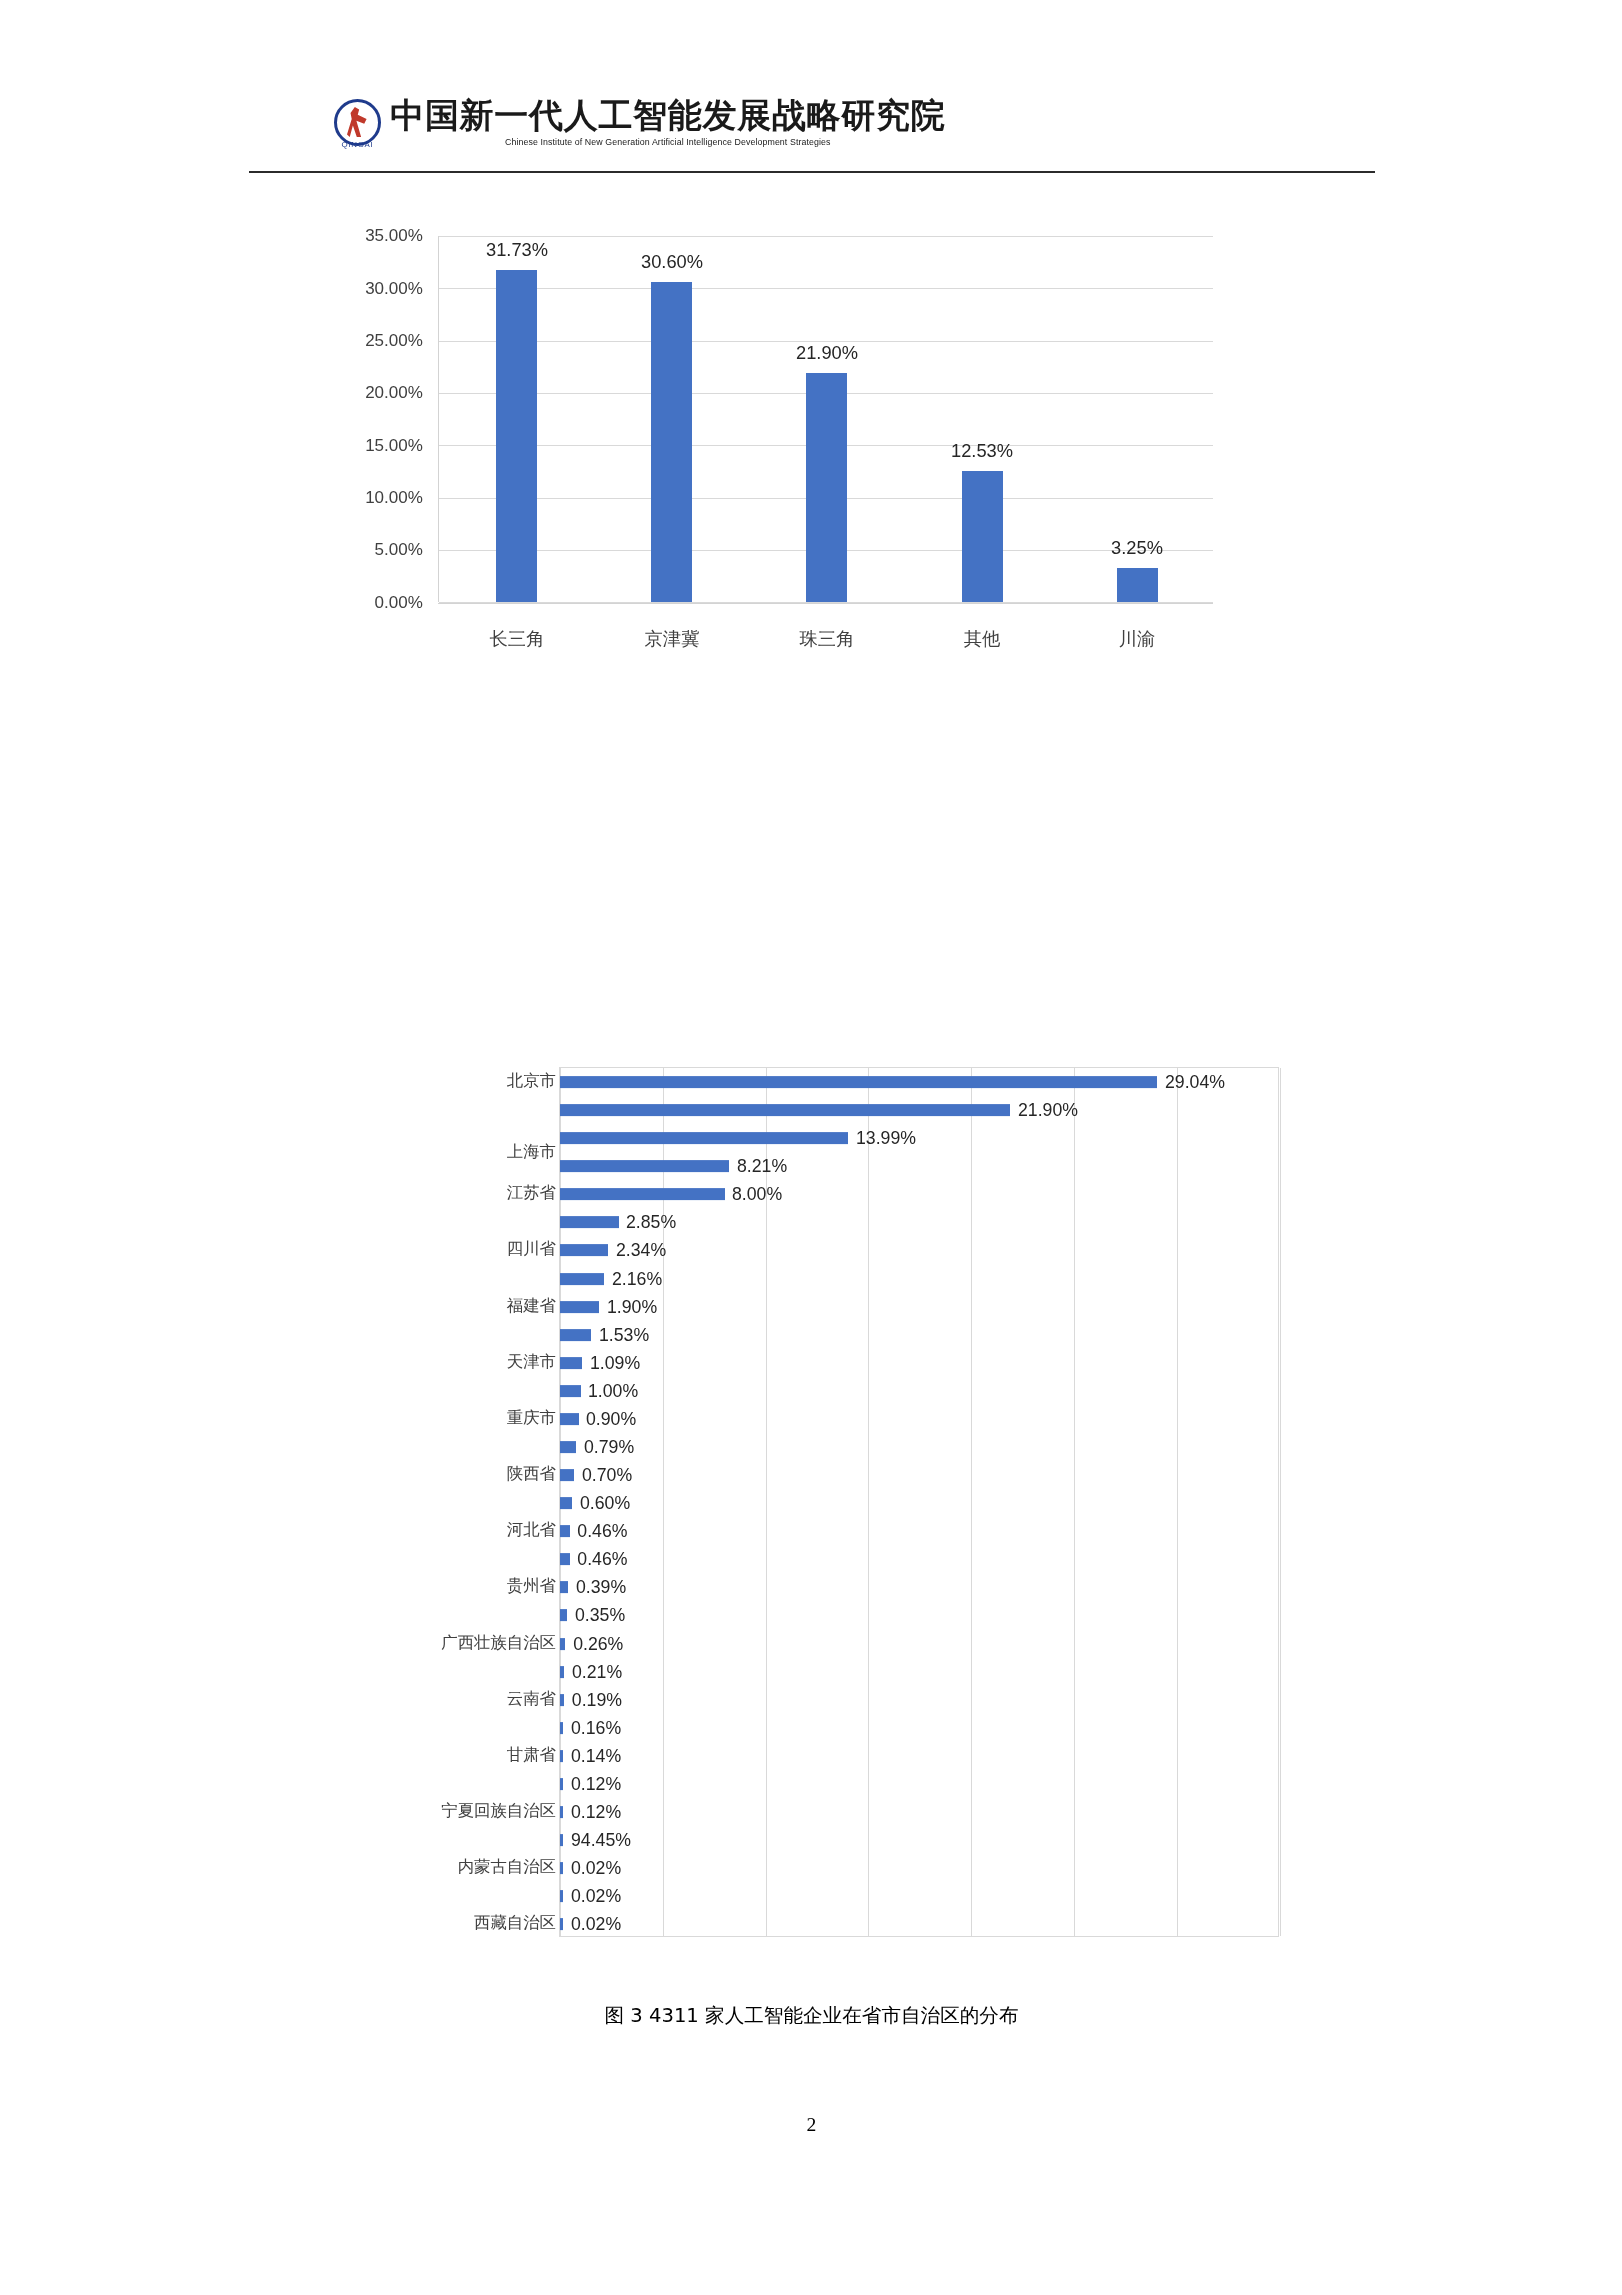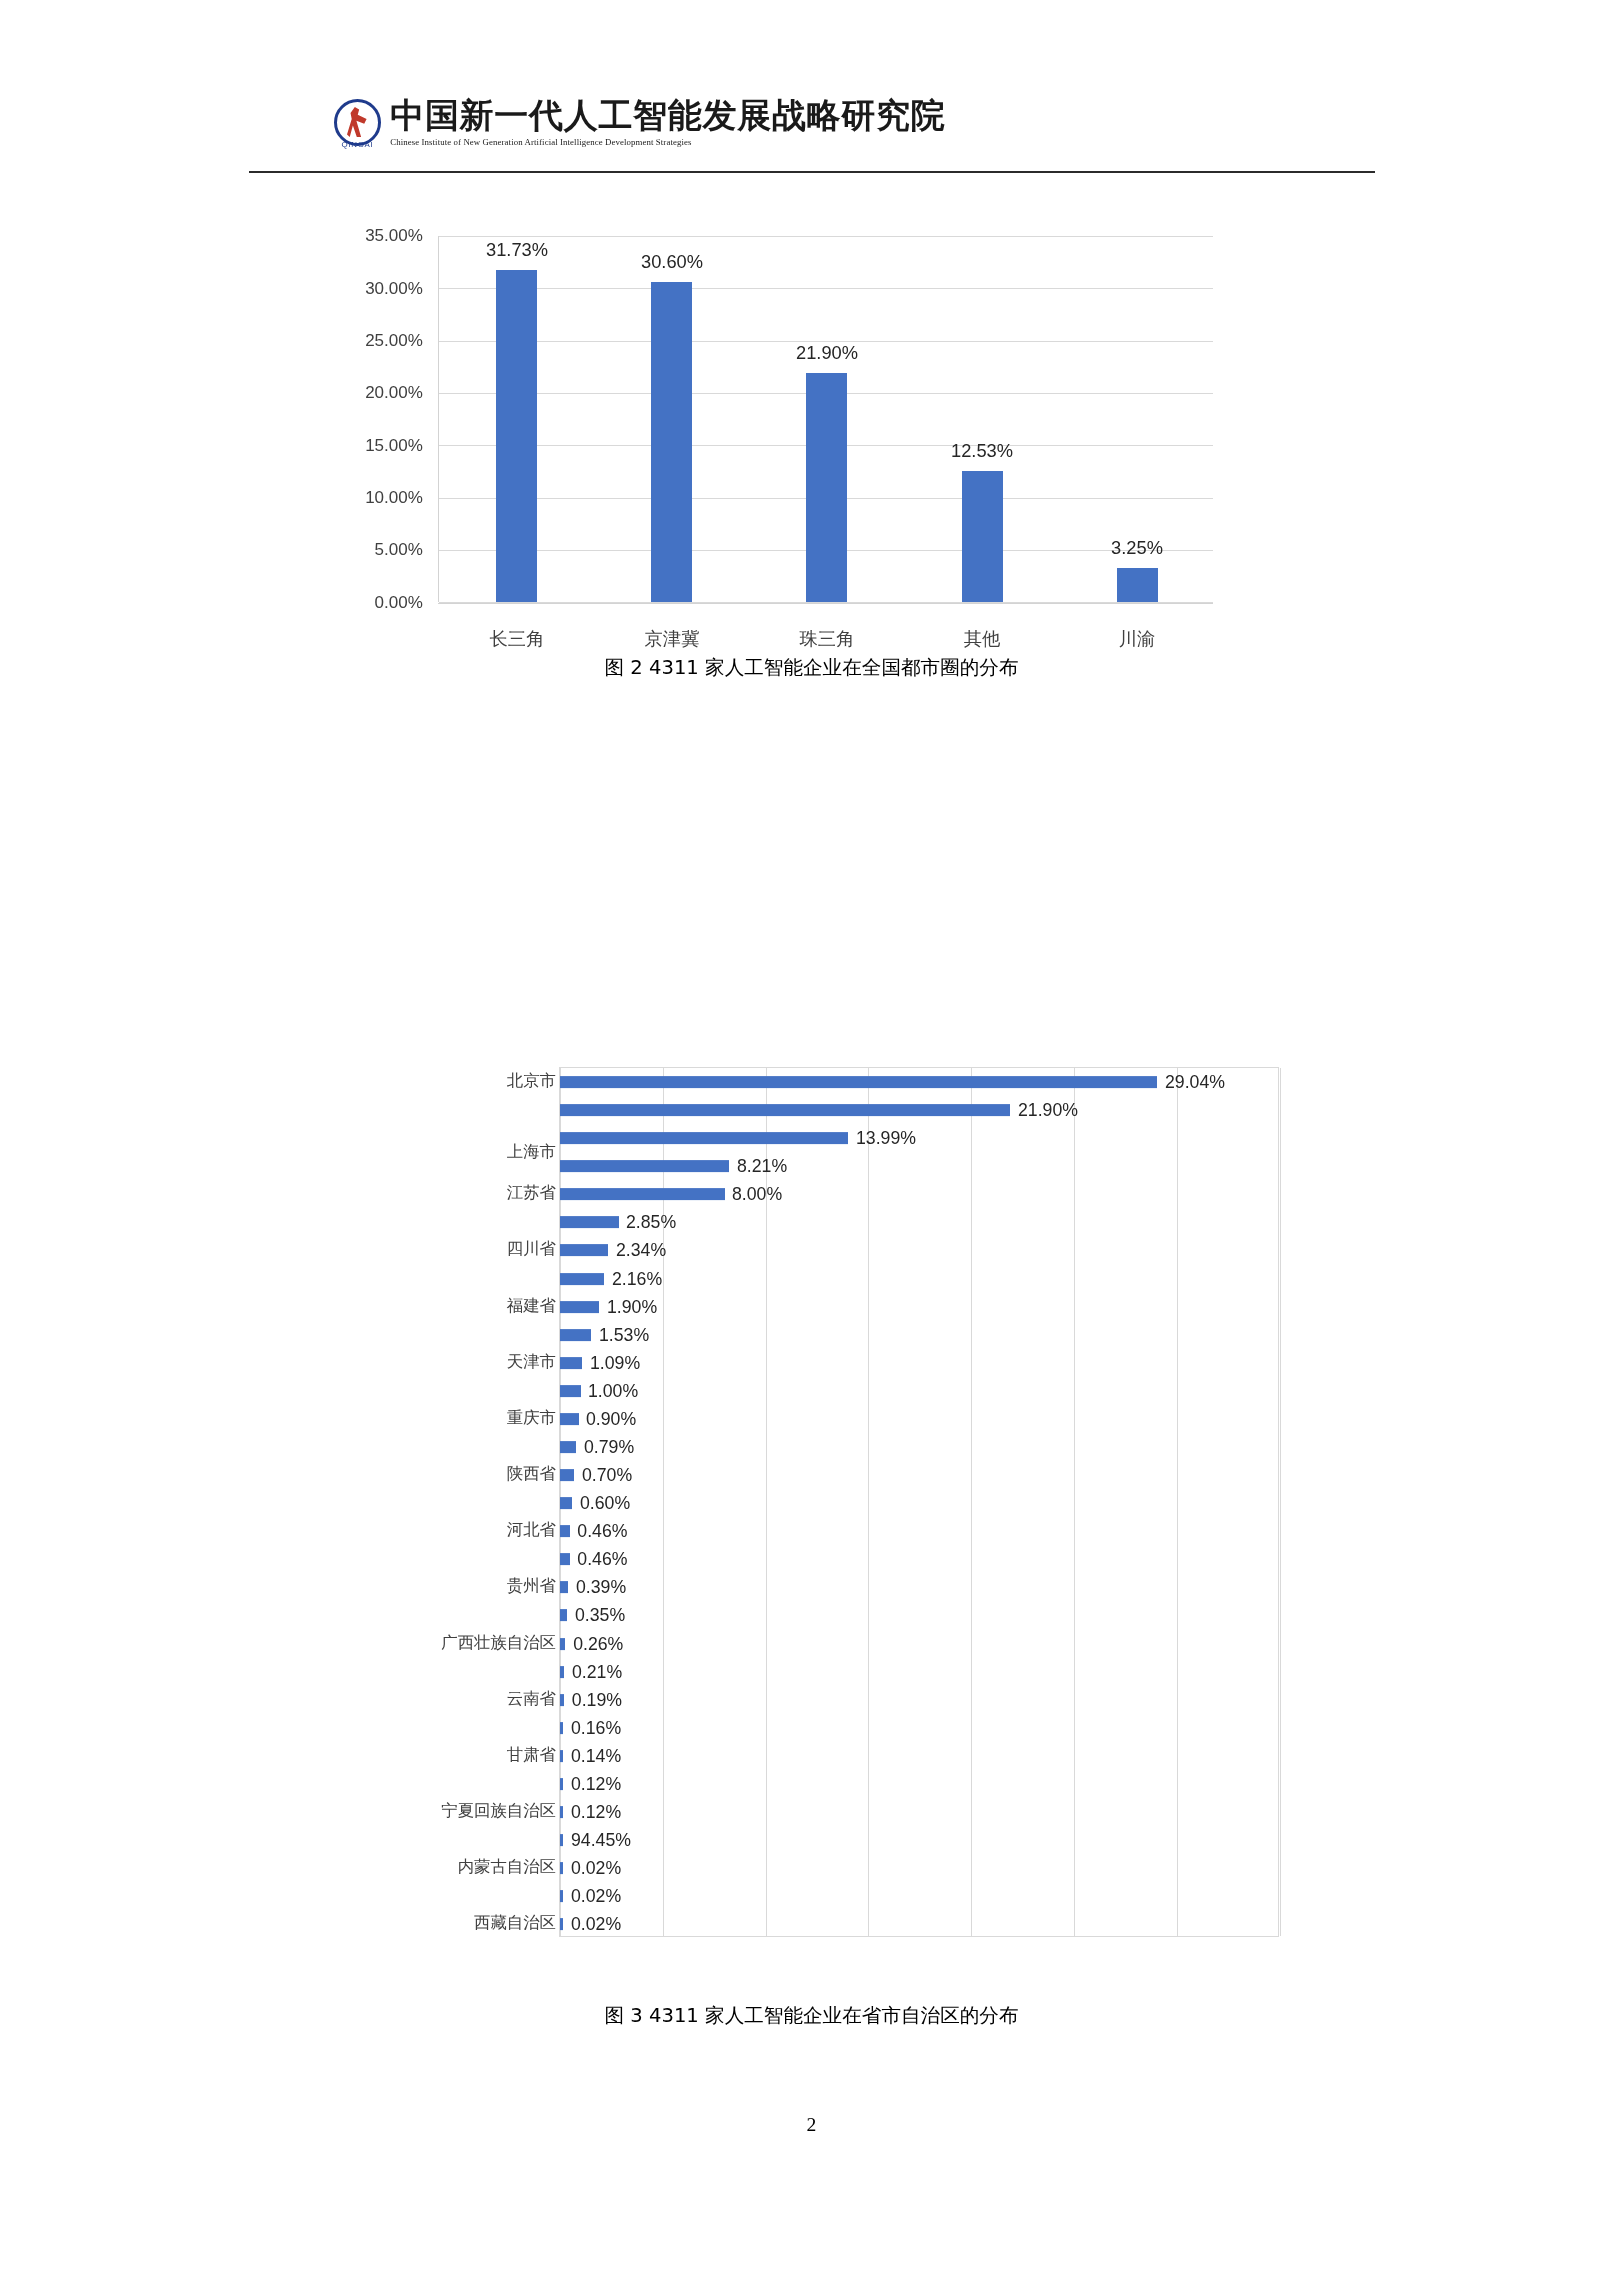--- a/index.html
+++ b/index.html
@@ -32,22 +32,22 @@
   }
   .logo-mark .qing{
     position:absolute;left:2px;bottom:-2.6px;width:43px;text-align:center;
     font-family:"Liberation Sans", sans-serif;font-size:7.9px;color:#1f3b8c;letter-spacing:0.7px;
   }
   .logo-cn{
     font-family:"DejaVu Sans", sans-serif;font-weight:bold;font-size:34px;color:#1a1a1a;
     letter-spacing:0.7px;line-height:1;
   }
   .logo-en{
-    font-family:Liberation Serif, serif;font-size:8.8px;color:#1a1a1a;
-    letter-spacing:0.1px;margin-top:5.2px;
+    font-family:Liberation Sans, sans-serif;font-size:8.8px;color:#1a1a1a;
+    letter-spacing:0.1px;margin-top:5.2px;text-align:center;
   }
   .header-rule{
     position:absolute;left:249px;top:171px;width:1126px;height:2px;background:#2b2b2b;
   }
 
   
   .chart1{
     position:absolute;left:327px;top:222px;width:916px;height:406px;
   }
   .c1-plot{
@@ -175,21 +175,20 @@
         <div class="c1-bar" style="left: 523px; height: 131px; background: rgb(68, 114, 196);"></div>
         <div class="c1-barlabel" style="left: 543px; top: 204px;">12.53%</div>
         <div class="c1-xlabel" style="left: 543px;">其他</div>
         <div class="c1-bar" style="left: 678px; height: 34px; background: rgb(68, 114, 196);"></div>
         <div class="c1-barlabel" style="left: 698px; top: 301px;">3.25%</div>
         <div class="c1-xlabel" style="left: 698px;">川渝</div>
       </div>
     <div class="c1-axisline"></div>
   </div>
 
-  <div class="caption" style="top:654px;">图 2   4311 家人工智能企业在全国都市圈的分布</div>
 
 
   <div class="chart2">
     <div class="c2-plot" id="c2plot">
         <div class="c2-vline" style="left: 0px;"></div>
         <div class="c2-vline" style="left: 103px;"></div>
         <div class="c2-vline" style="left: 206px;"></div>
         <div class="c2-vline" style="left: 308px;"></div>
         <div class="c2-vline" style="left: 411px;"></div>
         <div class="c2-vline" style="left: 514px;"></div>

